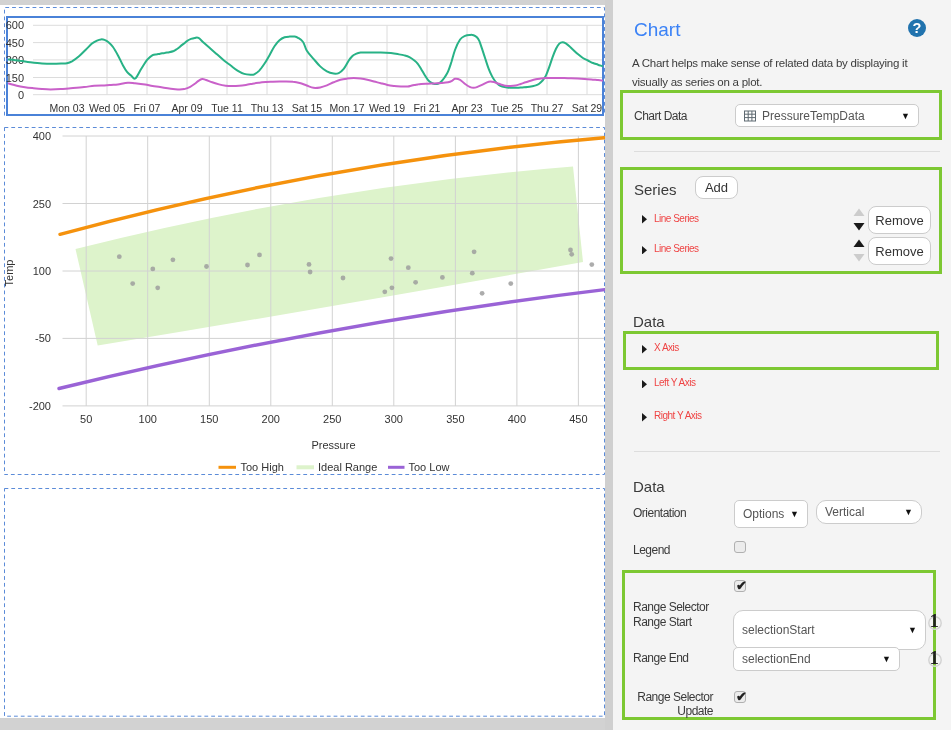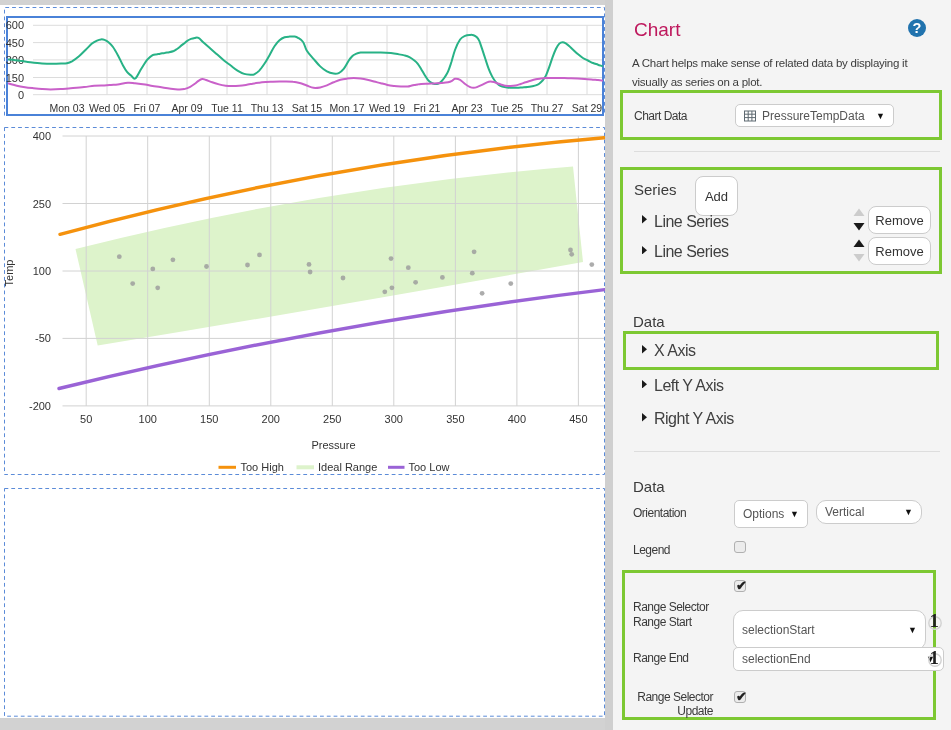--- a/index.html
+++ b/index.html
@@ -12,29 +12,29 @@
 #panel { left:613px; top:0; width:338px; height:730px; background:#f4f4f4; }
 #selbox { left:6px; top:16px; width:598px; height:100px; border:2px solid #4a82d8; background:#fff; }
 #canvas-svg { position:absolute; left:0; top:0; }
 
 
 .greenbox { position:absolute; border:3px solid #7dc832; }
 #gb1 { left:620px; top:89.5px; width:322px; height:50.5px; }
 #gb2 { left:620px; top:167px; width:322px; height:107px; }
 #gb3 { left:623px; top:330.5px; width:316px; height:39px; }
 #gb4 { left:622px; top:570px; width:314px; height:150px; }
-.ptitle { position:absolute; left:634px; top:19px; font-size:19px; color:#be185d; }
+.ptitle { position:absolute; left:634px; top:19px; font-size:19px; color:#3b82f6; }
 .pdesc { position:absolute; left:632px; top:54px; font-size:11.5px; line-height:19px; color:#3c3c3c; letter-spacing:-0.25px; }
 .plabel { position:absolute; font-size:12px; letter-spacing:-0.5px; color:#3a3a3a;text-align:right; }
 .pheader { position:absolute; font-size:15px; color:#3a3a3a; }
 .dropdown { position:absolute; background:#fff; border:1px solid #ccc; border-radius:5px; font-size:12px; color:#555; display:flex; align-items:center; padding:0 8px; }
 .dropdown .caret { position:absolute; right:8px; font-size:9px; color:#111; }
 .btn { position:absolute; background:#fff; border:1px solid #ccc; border-radius:8px; font-size:13px; color:#333; display:flex; align-items:center; justify-content:center; }
 .sep { position:absolute; left:634px; width:306px; height:1px; background:#ddd; }
-.rowtext { position:absolute; font-size:16px; letter-spacing:-0.5px; color:#404040; }
+.rowtext { position:absolute; font-size:10px; letter-spacing:-0.5px; color:#ef4444; }
 .checkbox { position:absolute; width:12px; height:12px; border:1px solid #b0b0b0; border-radius:3px; background:#ececec; }
 .checkbox.checked::after { content:"\2714"; position:absolute; left:1px; top:-3px; font-size:13px; font-weight:bold; color:#222; }
 .helpicon { position:absolute; left:908px; top:19px; width:18px; height:18px; border-radius:50%; background:#2173ae; color:#fff; font-size:14.5px; font-weight:bold; text-align:center; line-height:18.5px; }
 .bindicon { position:absolute; width:26px; height:26px; }
 </style>
 </head>
 <body>
 <div class="abs" id="topstrip"></div>
 <div class="abs" id="botstrip"></div>
 <div class="abs" id="divider"></div>
@@ -162,39 +162,39 @@
 <line x1="388" y1="467.3" x2="404.5" y2="467.3" stroke="#9a63d6" stroke-width="3"></line>
 <text x="408.5" y="470.8" font-family="Liberation Sans, sans-serif" font-size="11" fill="#333">Too Low</text>
 </svg>
 
 <div class="ptitle">Chart</div>
 <div class="helpicon">?</div>
 <div class="pdesc">A Chart helps make sense of related data by displaying it<br>visually as series on a plot.</div>
 
 <div class="greenbox" id="gb1"></div>
 <div class="plabel" style="left:634px; top:109px;">Chart Data</div>
-<div class="dropdown" style="left:735px; top:104px; width:159px; height:23px;">
+<div class="dropdown" style="left:735px; top:104px; width:184px; height:23px;">
   <svg width="12" height="12" viewBox="0 0 12 12" style="margin-right:6px;">
       <g stroke="#5f6a72" stroke-width="1" fill="none">
         <rect x="0.5" y="1" width="11" height="10"></rect>
         <line x1="0.5" y1="4.2" x2="11.5" y2="4.2"></line>
         <line x1="0.5" y1="7.6" x2="11.5" y2="7.6"></line>
         <line x1="4.2" y1="1" x2="4.2" y2="11"></line>
         <line x1="7.9" y1="1" x2="7.9" y2="11"></line>
       </g>
     </svg>
   PressureTempData
   <span class="caret">▼</span>
 </div>
 
 <div class="sep" style="top:151px;"></div>
 
 <div class="greenbox" id="gb2"></div>
 <div class="pheader" style="left:634px; top:181px;">Series</div>
-<div class="btn" style="left:695px; top:176px; width:43px; height:40px;">Add</div>
+<div class="btn" style="left:695px; top:176px; width:43px; height:23px;">Add</div>
 
 <svg style="position:absolute;left:641.8px;top:215.4px;" width="5" height="8.5" viewBox="0 0 5 8.5">
     <polygon points="0,0 5,4.25 0,8.5" fill="#1a1a1a"></polygon>
   </svg>
 <div class="rowtext" style="left:654px; top:212.5px;">Line Series</div>
 <svg style="position:absolute; left:853px; top:208px;" width="12" height="24" viewBox="0 0 12 24">
     <polygon points="0.5,8 6,0.5 11.5,8" fill="#cccccc"></polygon>
     <polygon points="0.5,15 11.5,15 6,22.5" fill="#1a1a1a"></polygon>
   </svg>
 <div class="btn" style="left:868px; top:206px; width:63px; height:28px;">Remove</div>
@@ -237,21 +237,21 @@
 <div class="checkbox" style="left:733.5px; top:541px;"></div>
 
 <div class="greenbox" id="gb4"></div>
 <div class="plabel" style="left:633px; top:600px;">Range Selector</div>
 <div class="checkbox checked" style="left:734px; top:579.5px;"></div>
 
 <div class="plabel" style="left:633px; top:615px;">Range Start</div>
 <div class="dropdown" style="left:733px; top:610px; width:193px; height:40px;border-radius:10px;">selectionStart<span class="caret">▼</span></div>
 
 <div class="plabel" style="left:633px; top:651px;">Range End</div>
-<div class="dropdown" style="left:733px; top:647px; width:211px; height:24px;">selectionEnd<span class="caret">▼</span></div>
+<div class="dropdown" style="left:733px; top:647px; width:167px; height:24px;">selectionEnd<span class="caret">▼</span></div>
 
 <div class="plabel" style="left:633px; top:690px; width:80px; line-height:14px;">Range Selector Update</div>
 <div class="checkbox checked" style="left:734px; top:691px;"></div>
 
 <svg class="bindicon" style="left:925px; top:608px;" viewBox="0 0 26 26">
     <circle cx="10" cy="15" r="6.2" fill="none" stroke="#d2d2d2" stroke-width="1.4"></circle>
     <text x="4.5" y="19" font-family="Liberation Serif, serif" font-size="19" font-weight="bold" fill="#1f1f1f">1</text>
   </svg>
 <svg class="bindicon" style="left:925px; top:645px;" viewBox="0 0 26 26">
     <circle cx="10" cy="15" r="6.2" fill="none" stroke="#d2d2d2" stroke-width="1.4"></circle>

